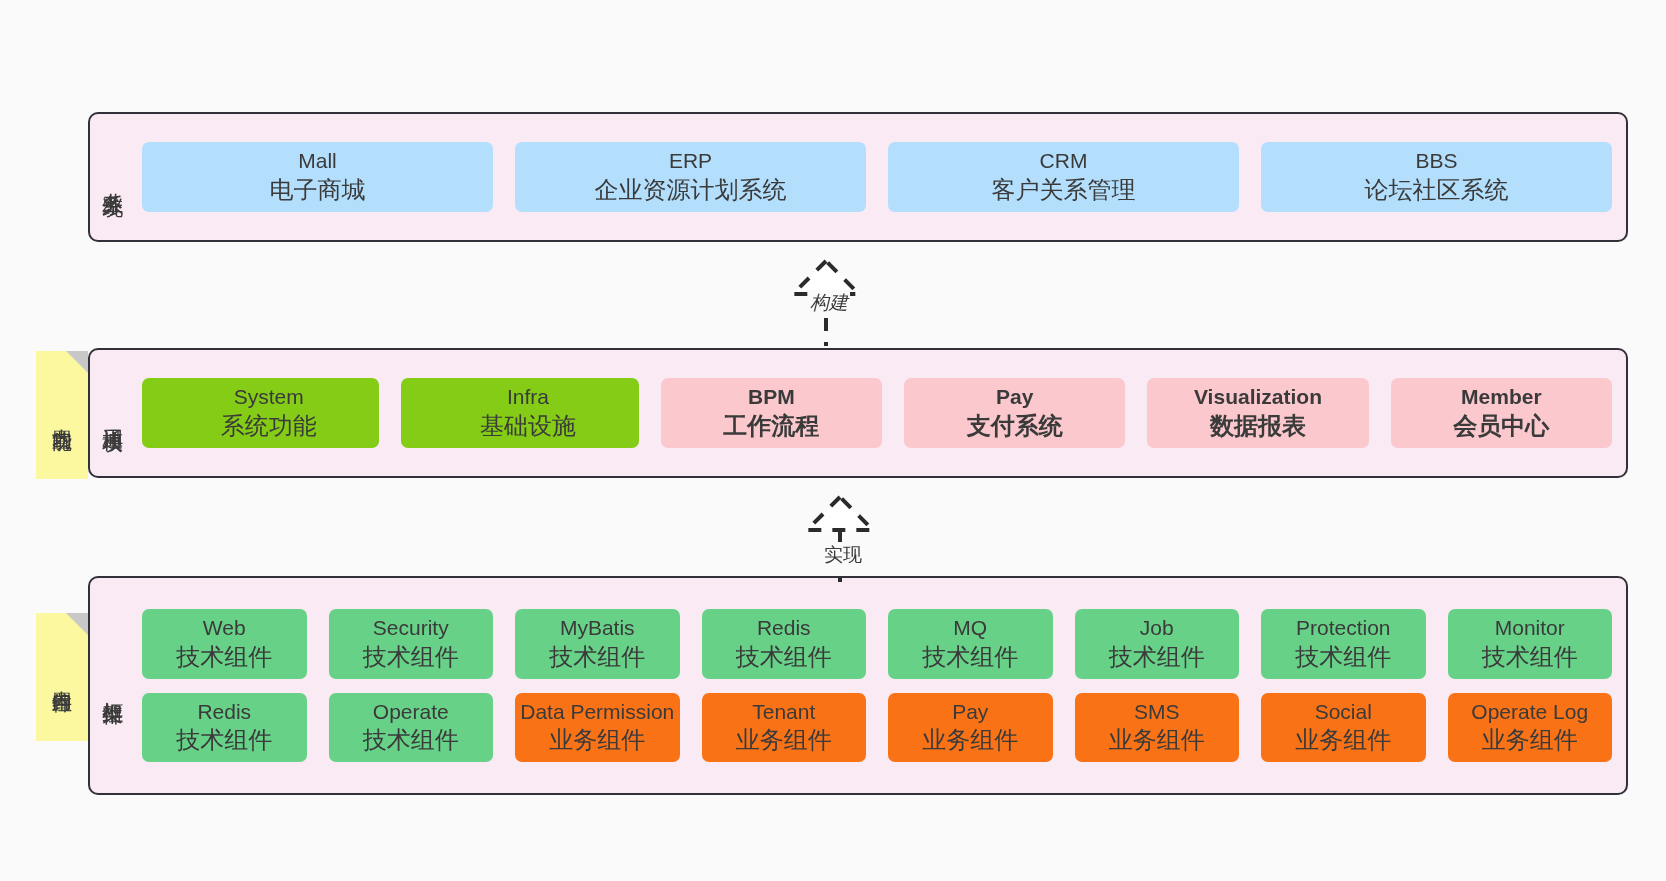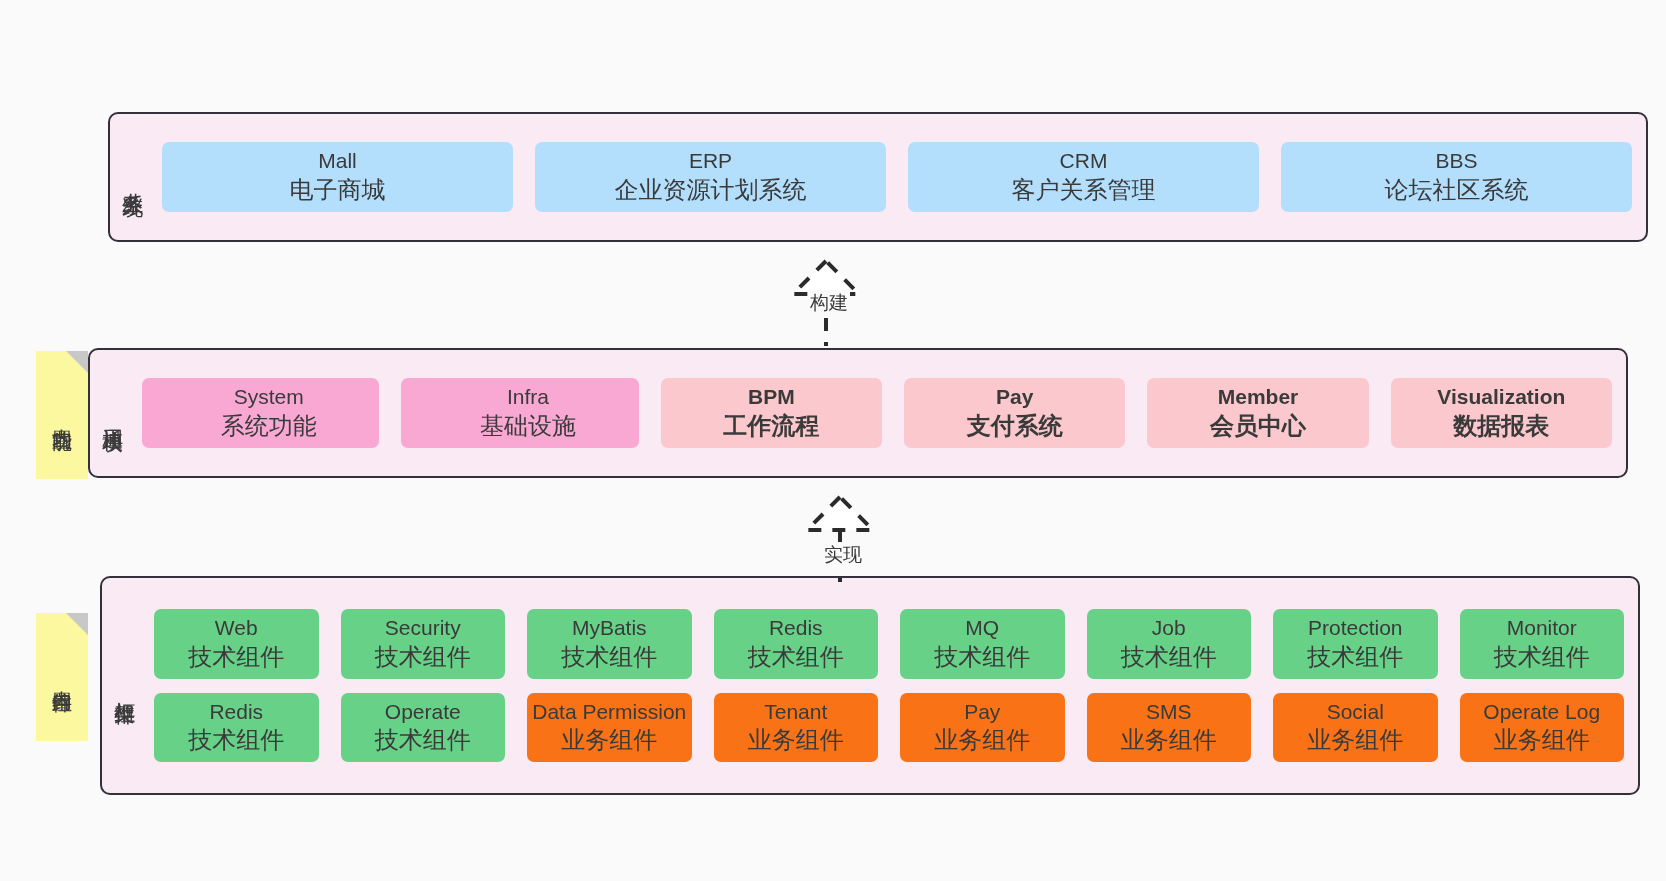--- a/index.html
+++ b/index.html
@@ -63,21 +63,21 @@
     align-items:center;
     justify-content:center;
     text-align:center;
     box-sizing:border-box;
     padding:6px 4px;
     line-height:1.28;
   }
   .card .t1{font-size:21px;color:#3a3a3a;}
   .card .t2{font-size:24px;color:#3a3a3a;}
   .blue{background:#b3dffd;}
-  .red{background:#f9a8d4;padding-left:20px;}
+  .red{background:#84cc16;padding-left:20px;}
   .pink{background:#fbc8cd;font-weight:bold;}
   .green{background:#67d188;}
   .lgreen{background:#f97316;}
 
   
   .sticky{
     position:absolute;
     background:#fbf8a0;
     display:flex;
     align-items:center;
@@ -110,21 +110,21 @@
     padding:0 2px;
     white-space:nowrap;
     z-index:4;
   }
 </style>
 </head>
 <body>
 
 <div class="canvas">
 
-  <div class="panel" id="panel-business" style="left:88px;top:112px;width:1540px;height:130px;margin-left:20px;">
+  <div class="panel" id="panel-business" style="left:88px;top:112px;width:1540px;height:130px;">
     <div class="panel-label">业务系统</div>
     <div class="panel-body">
       <div class="row">
         <div class="card blue">
           <span class="t1">Mall</span>
           <span class="t2">电子商城</span>
         </div>
         <div class="card blue">
           <span class="t1">ERP</span>
           <span class="t2">企业资源计划系统</span>
@@ -138,21 +138,21 @@
           <span class="t2">论坛社区系统</span>
         </div>
       </div>
     </div>
   </div>
 
   <svg class="conn" style="left:748px;top:250px;width:170px;height:100px;" viewBox="0 0 170 100">
     <path d="M 78 11 L 45 44 L 111 44 Z" fill="#ffffff" stroke="#2b2b2b" stroke-width="4" stroke-dasharray="13,11" stroke-linejoin="miter"></path>
     <path d="M 78 44 L 78 96" fill="none" stroke="#2b2b2b" stroke-width="4" stroke-dasharray="13,11"></path>
   </svg>
-  <div class="conn-label" style="left:808px;top:290px;">构建</div>
+  <div class="conn-label" style="left:808px;top:290px;font-style:italic;">构建</div>
 
   <div class="sticky" id="sticky-common" style="left:36px;top:351px;width:52px;height:128px;">
     <span class="fold"></span>
     <span>内置功能</span>
   </div>
 
   <div class="panel" id="panel-common" style="left:88px;top:348px;width:1540px;height:130px;">
     <div class="panel-label">通用模块</div>
     <div class="panel-body">
       <div class="row">
@@ -166,43 +166,43 @@
         </div>
         <div class="card pink">
           <span class="t1">BPM</span>
           <span class="t2">工作流程</span>
         </div>
         <div class="card pink">
           <span class="t1">Pay</span>
           <span class="t2">支付系统</span>
         </div>
         <div class="card pink">
+          <span class="t1">Visualization</span>
+          <span class="t2">数据报表</span>
+        </div>
+        <div class="card pink">
           <span class="t1">Member</span>
           <span class="t2">会员中心</span>
-        </div>
-        <div class="card pink">
-          <span class="t1">Visualization</span>
-          <span class="t2">数据报表</span>
         </div>
       </div>
     </div>
   </div>
 
   <svg class="conn" style="left:762px;top:486px;width:170px;height:100px;" viewBox="0 0 170 100">
     <path d="M 78 11 L 45 44 L 111 44 Z" fill="#ffffff" stroke="#2b2b2b" stroke-width="4" stroke-dasharray="13,11" stroke-linejoin="miter"></path>
     <path d="M 78 44 L 78 96" fill="none" stroke="#2b2b2b" stroke-width="4" stroke-dasharray="13,11"></path>
   </svg>
   <div class="conn-label" style="left:822px;top:526px;margin-top:16px;">实现</div>
 
   <div class="sticky" id="sticky-framework" style="left:36px;top:613px;width:52px;height:128px;">
     <span class="fold"></span>
     <span>内置组件</span>
   </div>
 
-  <div class="panel" id="panel-framework" style="left:100px;top:576px;width:1540px;height:219px;">
+  <div class="panel" id="panel-framework" style="left:88px;top:576px;width:1540px;height:219px;">
     <div class="panel-label">框架组件</div>
     <div class="panel-body">
 
       <div class="row">
         <div class="card green">
           <span class="t1">Web</span>
           <span class="t2">技术组件</span>
         </div>
         <div class="card green">
           <span class="t1">Security</span>

